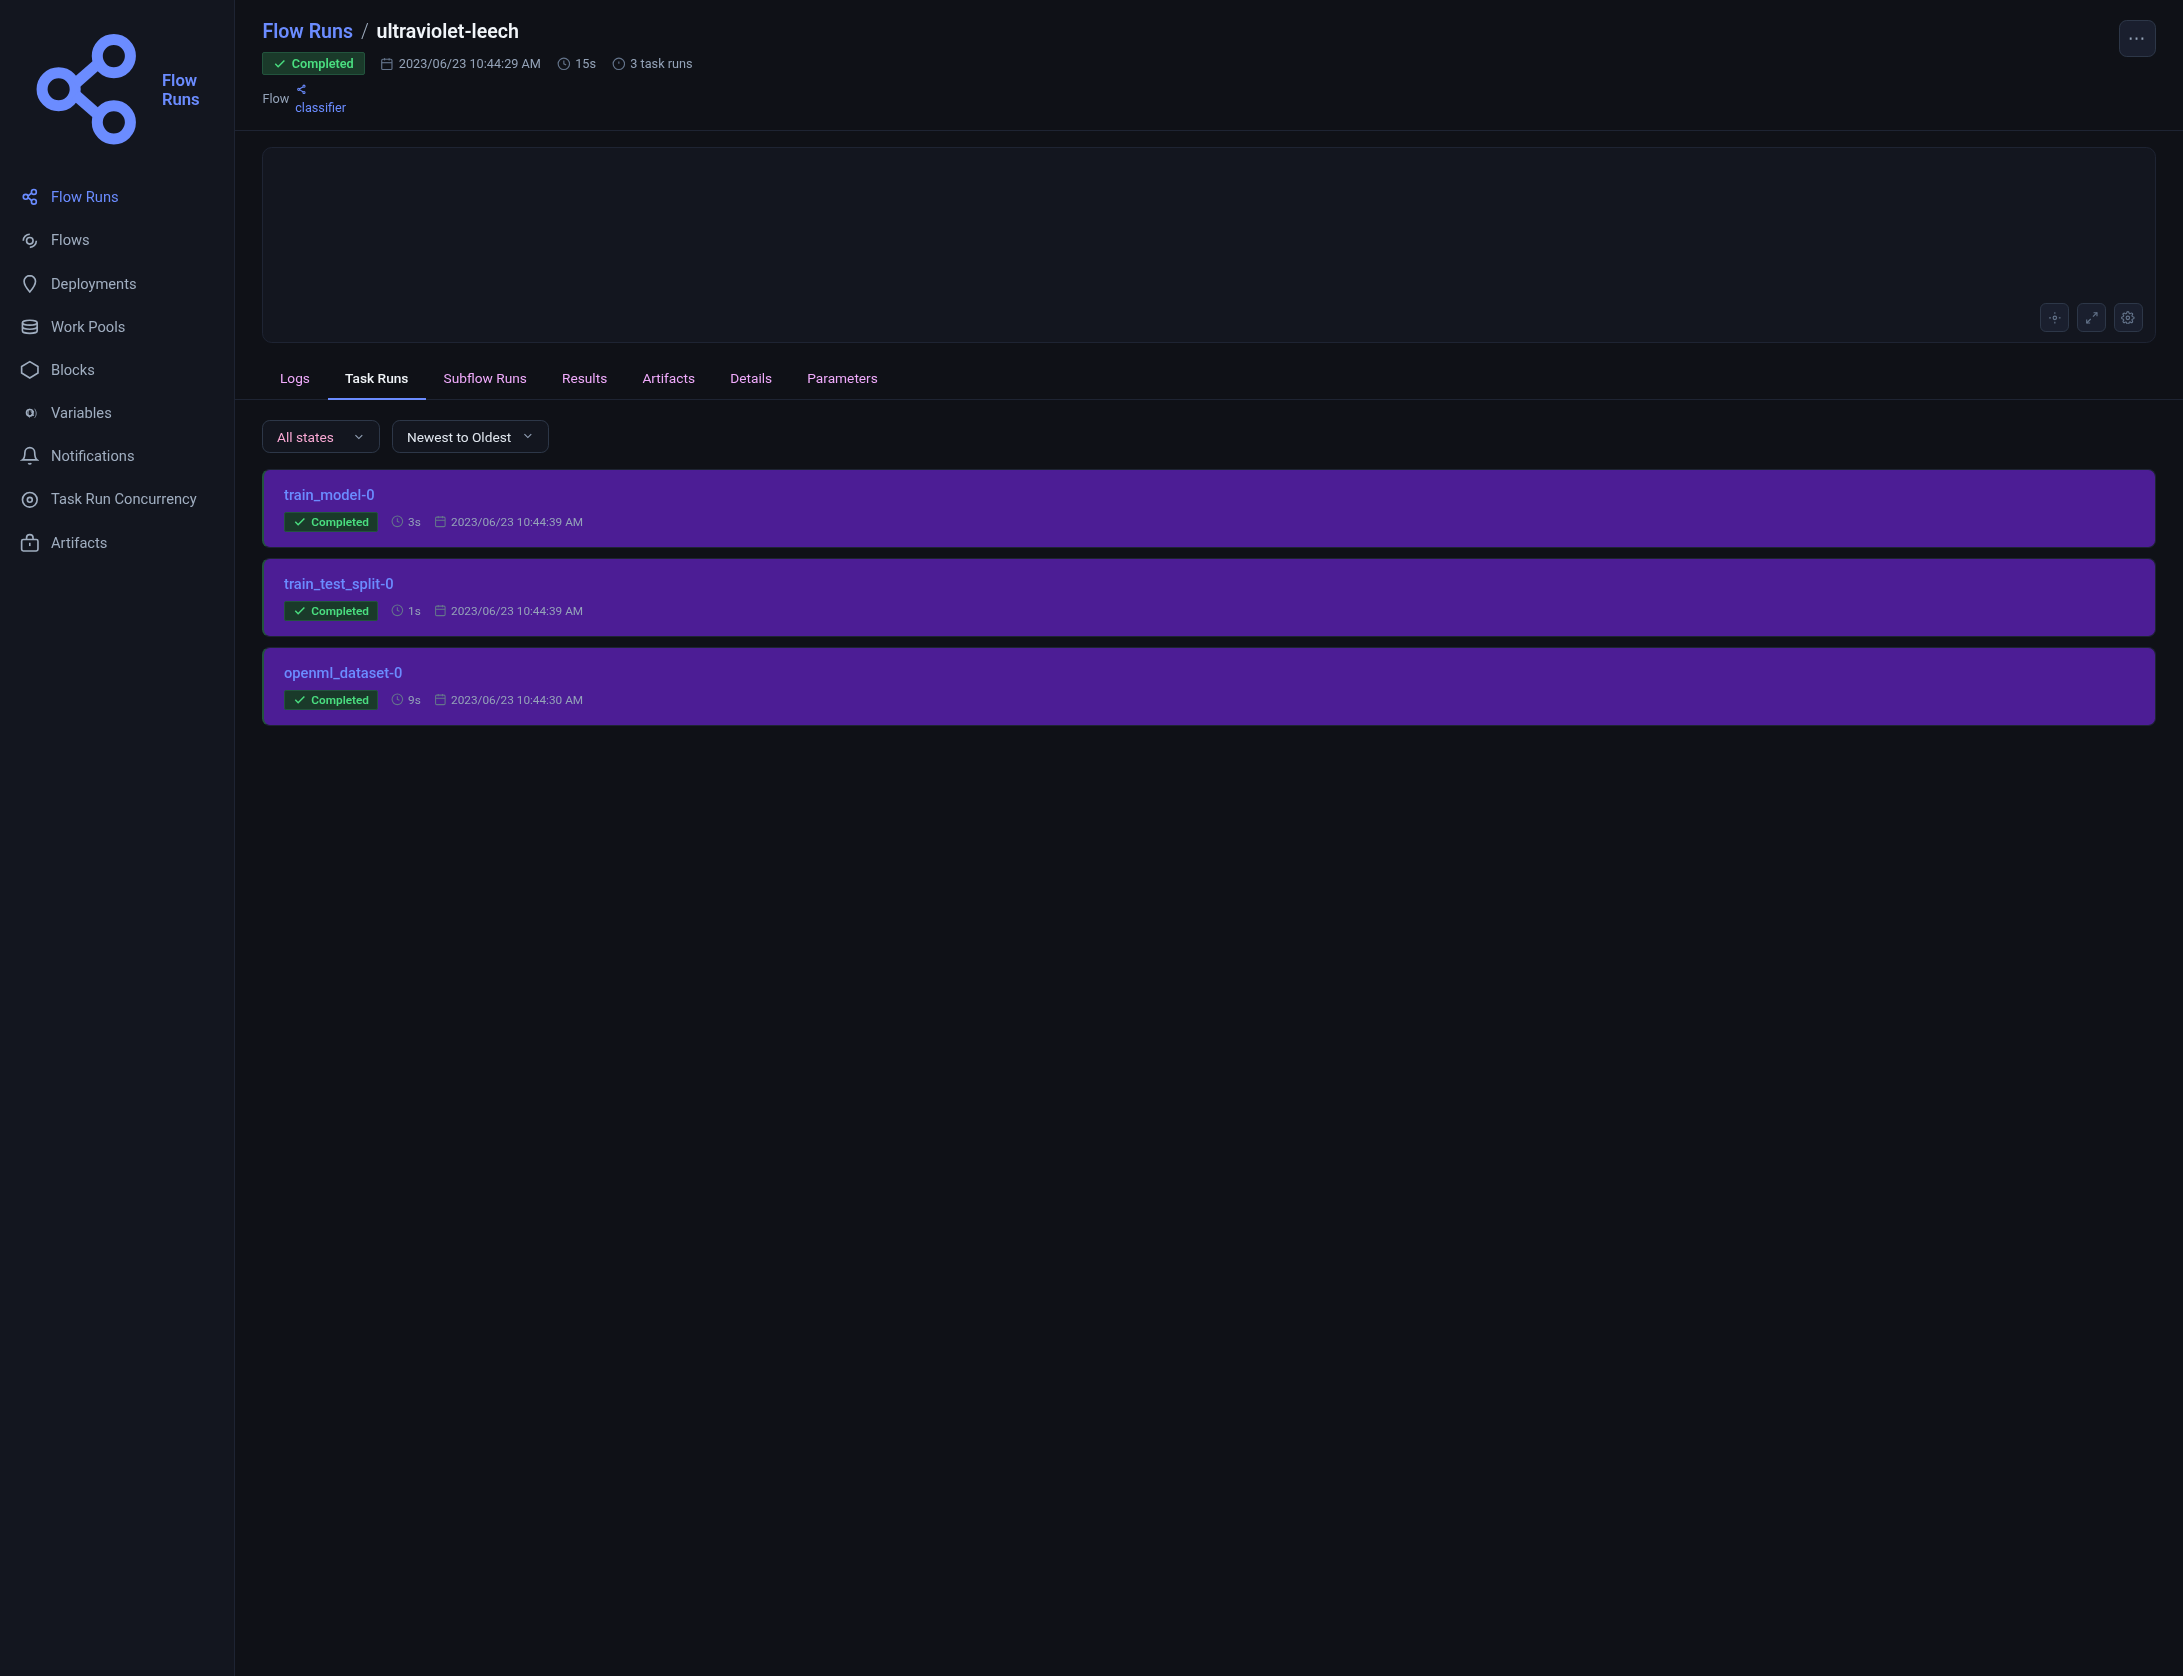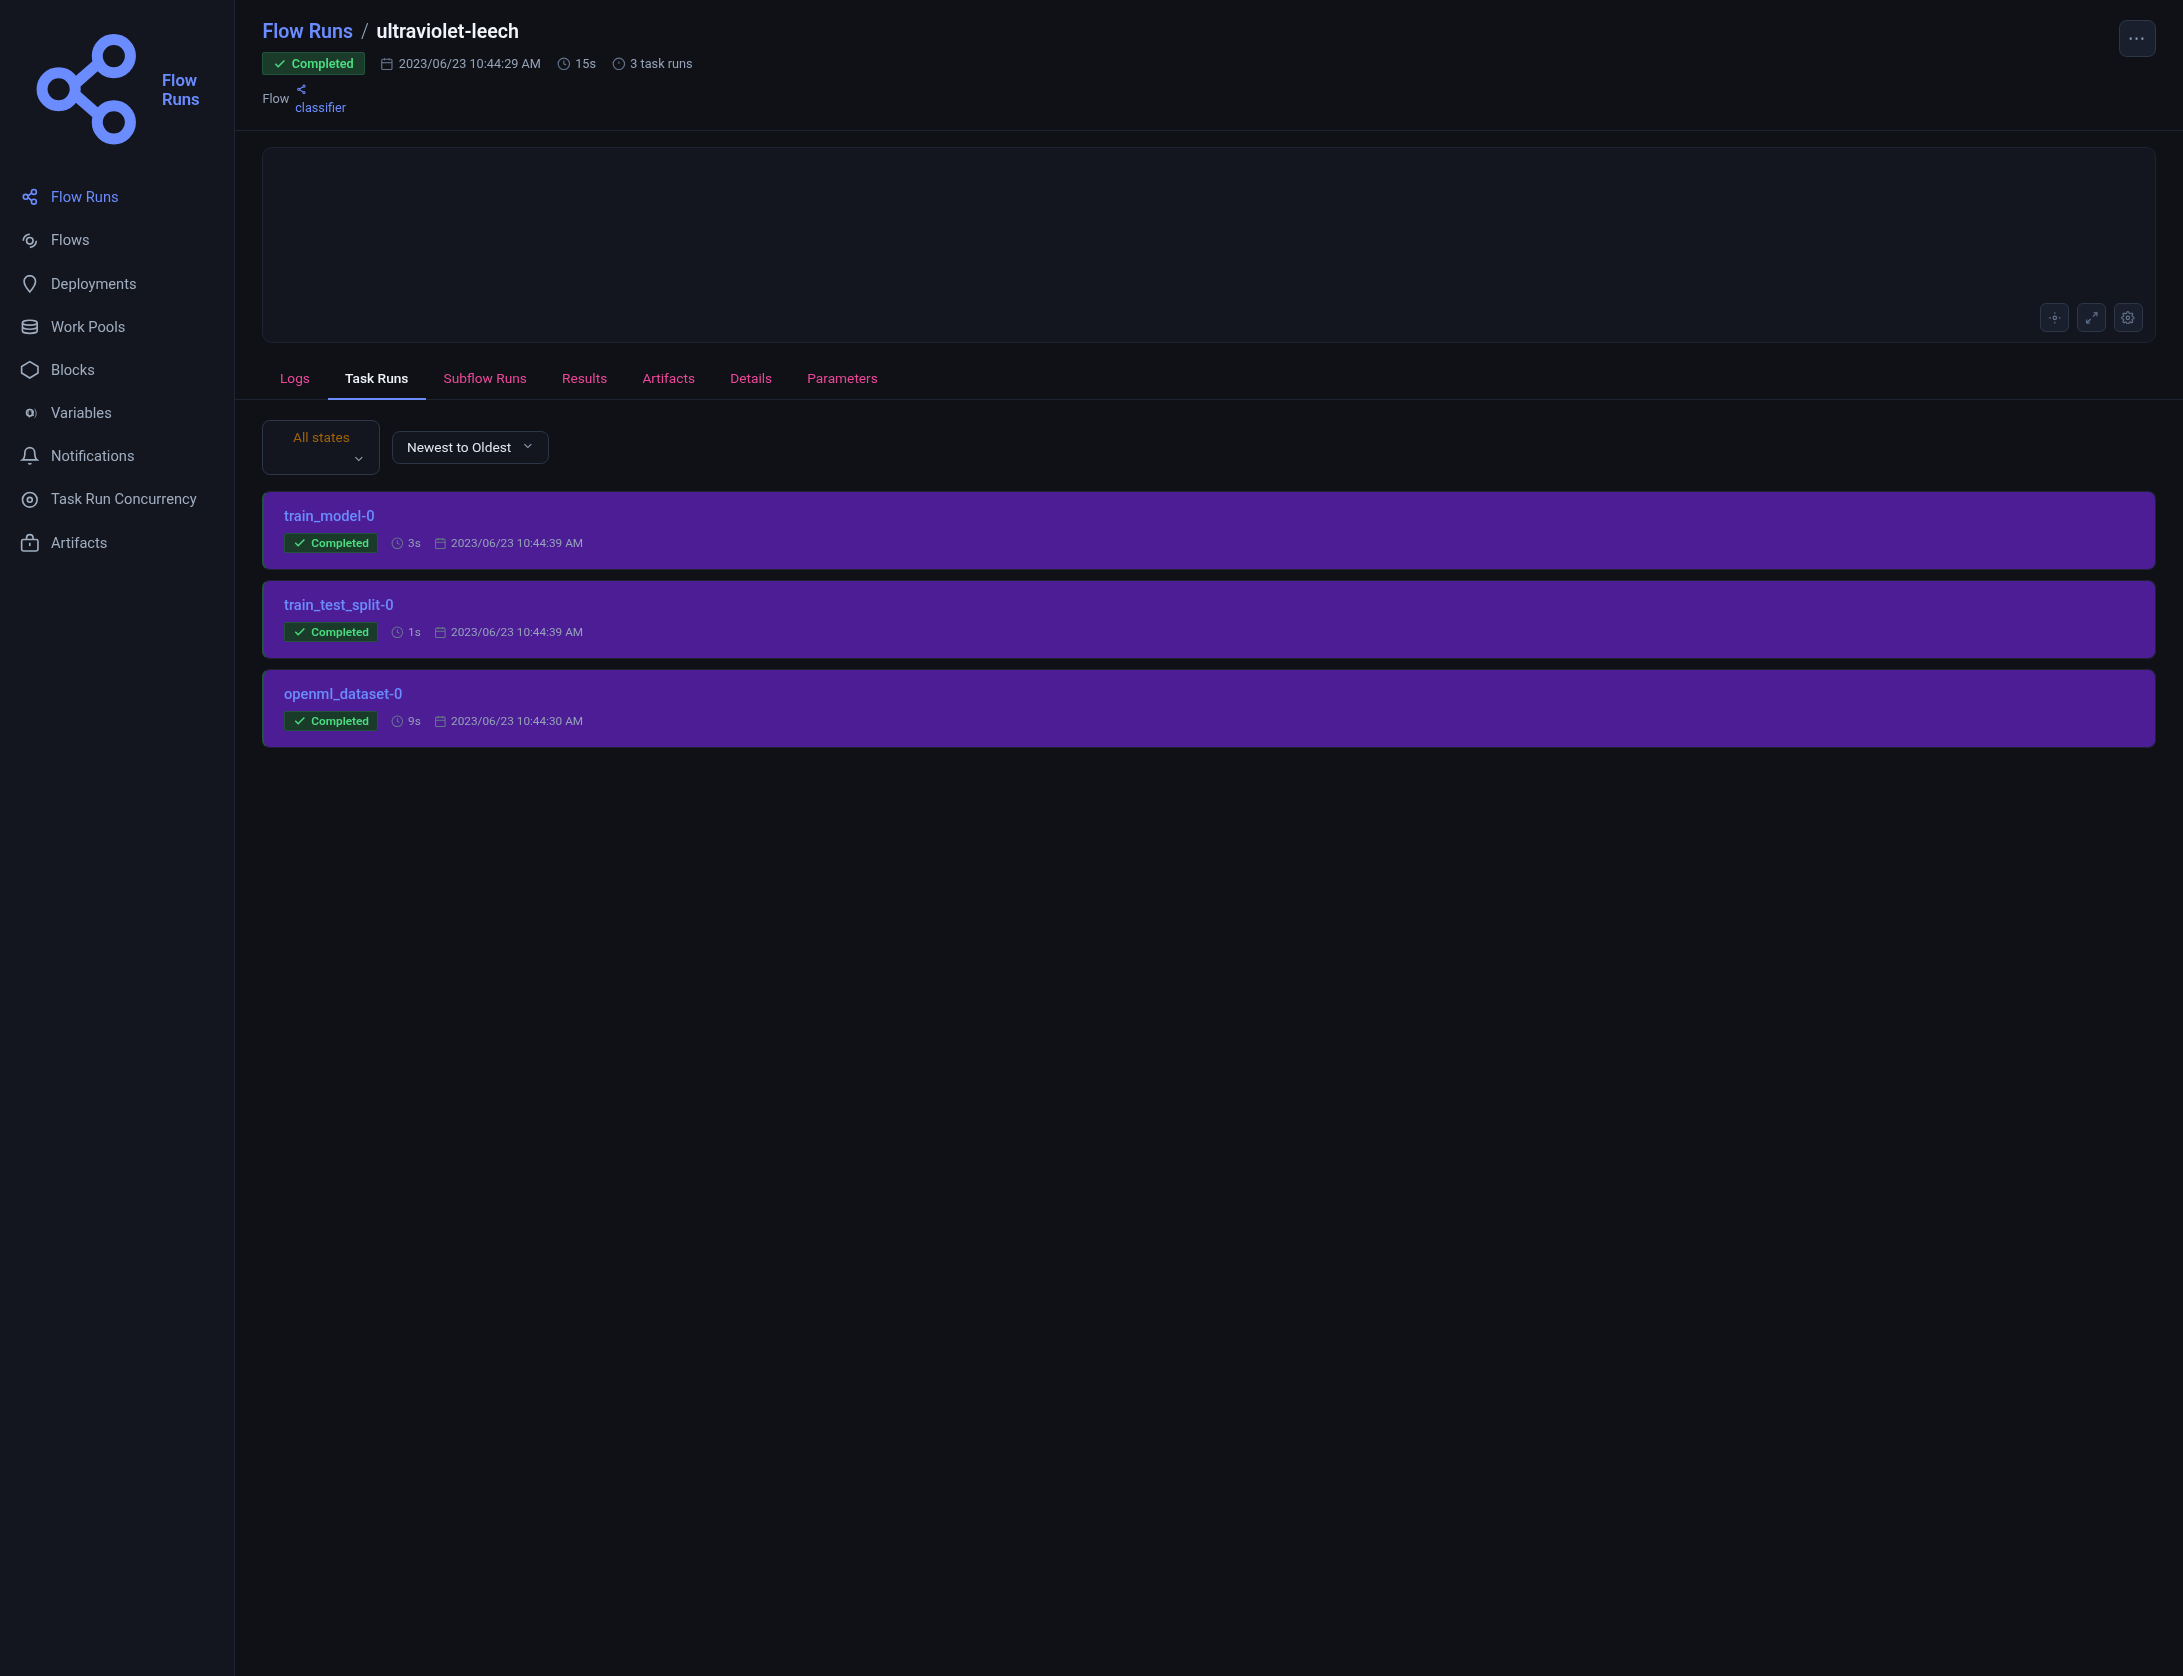--- a/index.html
+++ b/index.html
@@ -195,21 +195,21 @@
       display: flex;
       align-items: center;
       gap: 0;
       padding: 0 27.4px;
       border-bottom: 1px solid #1e2433;
       flex-shrink: 0;
     }
     .tab {
       padding: 11.8px 17.6px;
       font-size: 13.7px;
-      color: #ec4899;
+      color: #f0abfc;
       cursor: pointer;
       border-bottom: 2px solid transparent;
       margin-bottom: -1px;
       transition: color 0.15s;
     }
     .tab.active {
       color: #f1f5f9;
       border-bottom-color: #6b8cff;
       font-weight: 500;
     }
@@ -229,25 +229,24 @@
       margin-bottom: 15.7px;
     }
     .filter-select {
       display: flex;
       align-items: center;
       gap: 7.8px;
       background: #13161f;
       border: 1px solid #2d3748;
       border-radius: 7.8px;
       padding: 7.8px 13.7px;
-      color: #a16207;
+      color: #f9a8d4;
       font-size: 13.7px;
       cursor: pointer;
       min-width: 118px;
-      flex-direction: column;
     }
     .filter-select svg {
       width: 13.7px;
       height: 13.7px;
       color: #94a3b8;
       margin-left: auto;
     }
     .search-box {
       flex: 1;
       display: flex;

